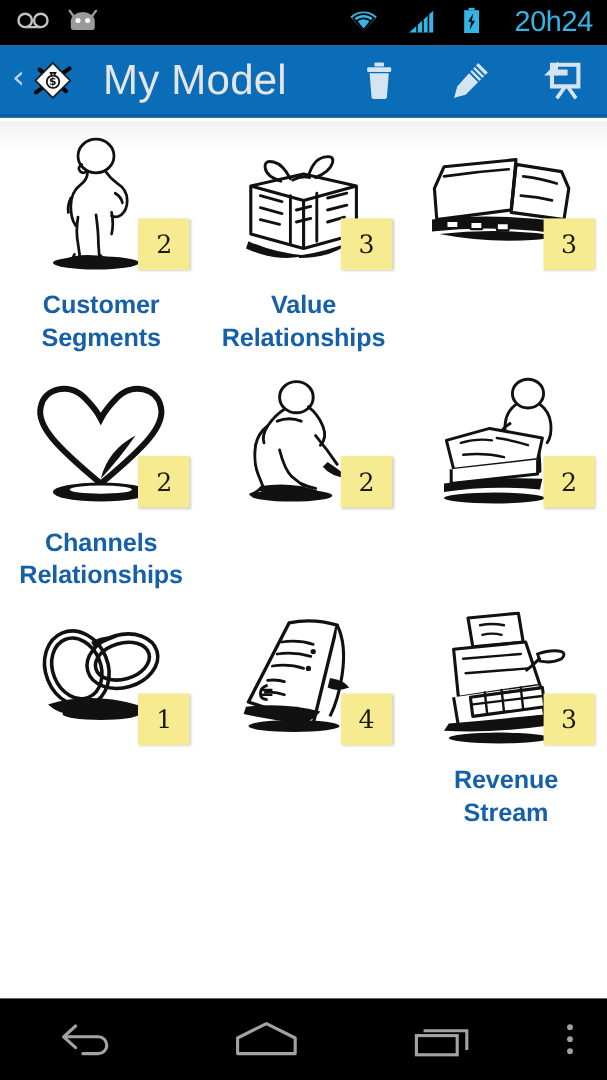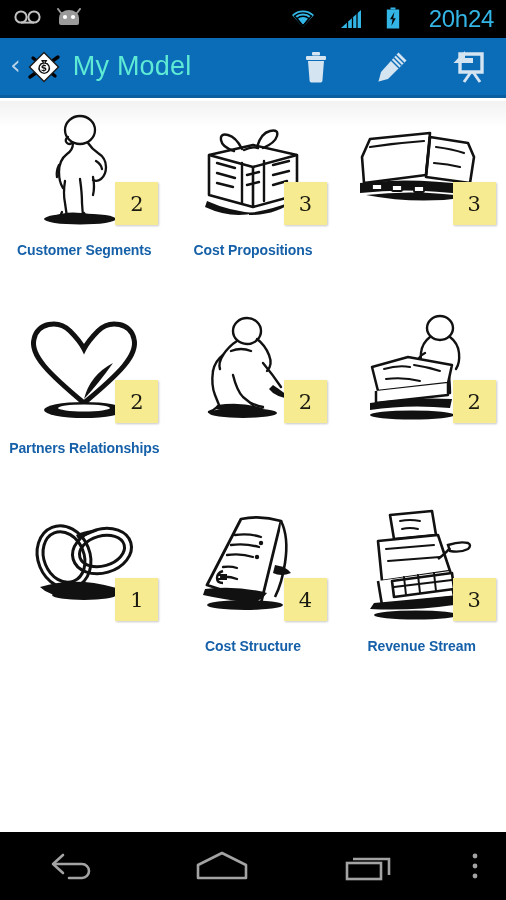--- a/index.html
+++ b/index.html
@@ -30,21 +30,21 @@
     background:#0b6cb8;
     border-bottom:3px solid #0a5d9e;
     display:flex; align-items:center; padding:0 14px 0 6px;
   }
   .back-chevron {
     color:#b9d4e8; font-size:27px; line-height:1;
     padding:0 3px 4px 4px; font-family:"DejaVu Sans", sans-serif;
   }
   .app-logo { width:40px; height:40px; position:relative; flex:none; }
   .app-title {
-    color:#5eead4; font-size:27px; margin-left:9px;
+    color:#e5e5e5; font-size:35px; margin-left:22px;
     letter-spacing:0.2px; white-space:nowrap;
   }
   .action-icons { margin-left:auto; display:flex; align-items:center; gap:40px; padding-right:6px; }
   .act-btn { width:36px; height:36px; display:flex; align-items:center; justify-content:center; }
 
   
   .content {
     position:absolute; top:101px; left:0; width:506px; height:731px;
     background:#ffffff;
     background-image:linear-gradient(#f2f2f2, #ffffff 26px);
@@ -69,21 +69,21 @@
     position:absolute; right:-2px; bottom:6px;
     width:43px; height:43px;
     background:#f7eb92;
     box-shadow:1px 1px 2px rgba(0,0,0,0.22);
     display:flex; align-items:center; justify-content:center;
     color:#1a1a10; font-size:21px;
     font-family:"DejaVu Serif", serif;
   }
   .cell-label {
     margin-top:11px; text-align:center;
-    color:#1560a8; font-size:14px; font-weight:bold;
+    color:#1560a8; font-size:21px; font-weight:bold;
     line-height:1.28; letter-spacing:-0.1px;
     width:160px;
   }
 
   
   .nav-bar {
     position:absolute; bottom:0; left:0; width:506px; height:68px;
     background:#000;
     display:flex; align-items:center;
   }
@@ -225,21 +225,21 @@
               <path d="M55 50 L55 90 M77 48 L77 88"></path>
               <path d="M30 50 L48 55 M30 60 L48 65 M30 70 L46 74"></path>
               <path d="M86 52 L102 48 M86 62 L102 58 M86 72 L100 68"></path>
               <path d="M60 62 L72 59 M60 72 L72 69"></path>
             </g>
             <path d="M20 88 q22 10 48 12 q-24 6 -50 -6 Z" fill="#111"></path>
             <path d="M62 100 q22 -3 44 -12 q-16 14 -44 14 Z" fill="#111"></path>
           </svg>
           <span class="badge">3</span>
         </div>
-        <div class="cell-label">Cost Propositions</div>
+        <div class="cell-label">Value Relationships</div>
       </div>
 
       <div class="cell">
         <div class="sketch-wrap">
           <svg class="sketch" viewBox="0 0 132 116">
             <g fill="#fff" stroke="#111" stroke-width="2.6" stroke-linejoin="round">
               <path d="M6 44 L14 26 L74 20 L70 62 L8 70 Z"></path>
               <path d="M74 24 L112 30 L118 44 L114 70 L70 64 Z"></path>
               <path d="M74 24 L70 62"></path>
             </g>
@@ -263,21 +263,21 @@
       <div class="cell">
         <div class="sketch-wrap">
           <svg class="sketch" viewBox="0 0 132 116">
             <path d="M66 92 C 30 62, 12 44, 16 28 C 19 12, 40 8, 52 20 C 58 26, 63 32, 66 38 C 69 32, 74 26, 80 20 C 92 8, 113 12, 116 28 C 120 44, 102 62, 66 92 Z" fill="#fff" stroke="#111" stroke-width="5"></path>
             <path d="M95 52 q-14 20 -29 36 q6 -24 29 -36 Z" fill="#111"></path>
             <ellipse cx="66" cy="99" rx="40" ry="8" fill="#111"></ellipse>
             <ellipse cx="66" cy="97" rx="26" ry="3.4" fill="#fff"></ellipse>
           </svg>
           <span class="badge">2</span>
         </div>
-        <div class="cell-label">Partners Relationships</div>
+        <div class="cell-label">Channels Relationships</div>
       </div>
 
       <div class="cell">
         <div class="sketch-wrap">
           <svg class="sketch" viewBox="0 0 132 116">
             <g fill="none" stroke="#111" stroke-width="2.4" stroke-linecap="round" stroke-linejoin="round">
               <ellipse cx="60" cy="20" rx="14" ry="13"></ellipse>
               <path d="M50 30 q-8 5 -14 14 q-5 8 -3 14"></path>
               <path d="M70 28 q8 6 12 16 q4 10 -2 16"></path>
               <path d="M36 44 q-8 6 -10 16"></path>
@@ -355,21 +355,20 @@
             <circle cx="74" cy="34" r="2.2" fill="#111"></circle>
             <circle cx="70" cy="48" r="2.2" fill="#111"></circle>
             <path d="M36 62 q-6 2 -6 7 q0 5 6 5" fill="none" stroke="#111" stroke-width="2.4"></path>
             <path d="M31 66 h9 M31 70 h9" stroke="#111" stroke-width="2"></path>
             <path d="M88 56 q12 2 16 8 q-10 4 -18 0 Z" fill="#111"></path>
             <path d="M18 80 q32 -4 62 4 q-6 8 -16 10 q-30 -4 -48 -8 Z" fill="#111"></path>
             <ellipse cx="58" cy="96" rx="38" ry="5" fill="#111"></ellipse>
           </svg>
           <span class="badge">4</span>
         </div>
-        <div class="cell-label">Cost Structure</div>
       </div>
 
       <div class="cell">
         <div class="sketch-wrap">
           <svg class="sketch" viewBox="0 0 132 116">
             <g fill="#fff" stroke="#111" stroke-width="2.6" stroke-linejoin="round">
               <path d="M34 6 L76 2 L80 26 L38 30 Z"></path>
               <path d="M22 32 L82 26 L94 62 L26 72 Z"></path>
               <path d="M22 72 L26 96 L98 88 L94 62"></path>
               <path d="M36 72 L96 64 L98 80 L38 88 Z"></path>

